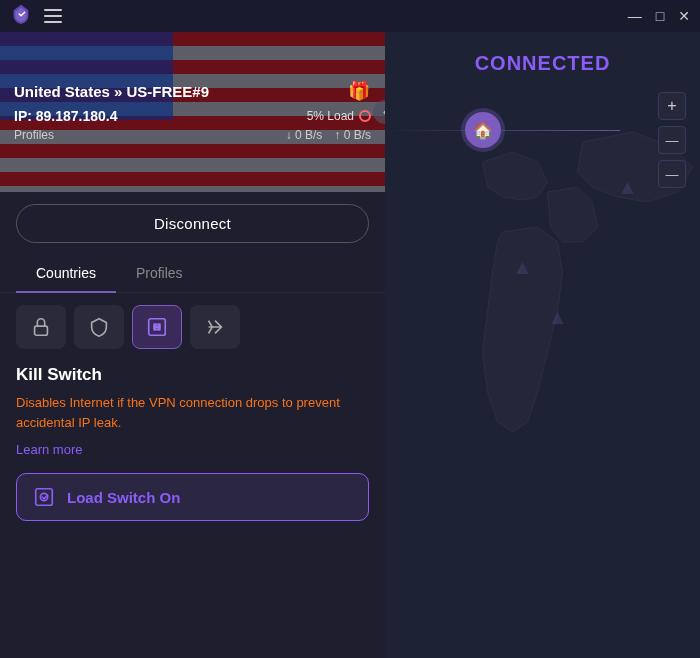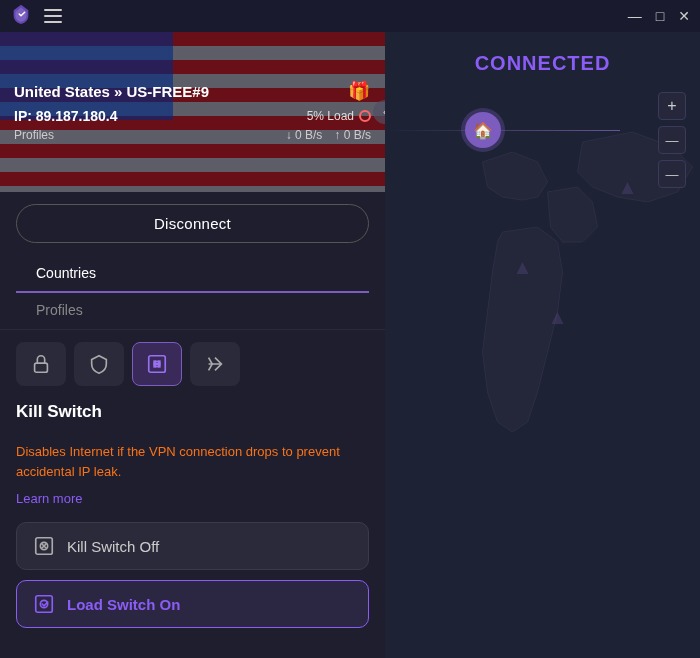--- a/index.html
+++ b/index.html
@@ -203,21 +203,20 @@
       font-weight: 500;
       letter-spacing: 0.3px;
     }
 
     
     .tabs {
       display: flex;
       background: #1e1e2e;
       border-bottom: 1px solid #2a2a3e;
       padding: 0 16px;
-      flex-direction: column;
     }
     .tab {
       padding: 10px 20px;
       color: #888;
       font-size: 14px;
       cursor: pointer;
       border-bottom: 2px solid transparent;
       margin-bottom: -1px;
     }
     .tab.active {
@@ -255,21 +254,21 @@
     
     .feature-content {
       padding: 4px 16px 12px;
       flex: 1;
       overflow-y: auto;
     }
     .feature-title {
       color: #fff;
       font-size: 17px;
       font-weight: 700;
-      margin-bottom: 20px;
+      margin-bottom: 8px;
     }
     .feature-desc {
       color: #f97316;
       font-size: 13px;
       line-height: 1.5;
       margin-bottom: 8px;
       margin-top: 8px;
     }
     .learn-more {
       color: #8b5cf6;
@@ -508,28 +507,20 @@
     </div>
 
     <div class="feature-content">
       <div class="feature-title">Kill Switch</div>
       <div class="feature-desc">Disables Internet if the VPN connection drops to prevent accidental IP leak.</div>
       <span class="learn-more">Learn more</span>
 
       
       <div class="switch-options">
 
-        <button class="switch-off-btn">
-          <svg viewBox="0 0 24 24" fill="none" stroke="#aaa" stroke-width="1.8">
-            <rect x="3" y="3" width="18" height="18" rx="2"></rect>
-            <circle cx="12" cy="12" r="4"></circle>
-            <path d="M9 9l6 6M15 9l-6 6"></path>
-          </svg>
-          <span>Kill Switch Off</span>
-        </button>
 
         <button class="switch-on-btn">
           <svg viewBox="0 0 24 24" fill="none" stroke="#8b5cf6" stroke-width="1.8">
             <rect x="3" y="3" width="18" height="18" rx="2"></rect>
             <circle cx="12" cy="12" r="4" stroke="#8b5cf6"></circle>
             <path d="M10 12l2 2 4-4" stroke="#8b5cf6" stroke-width="1.8" stroke-linecap="round"></path>
           </svg>
           <span>Load Switch On</span>
         </button>
       </div>

